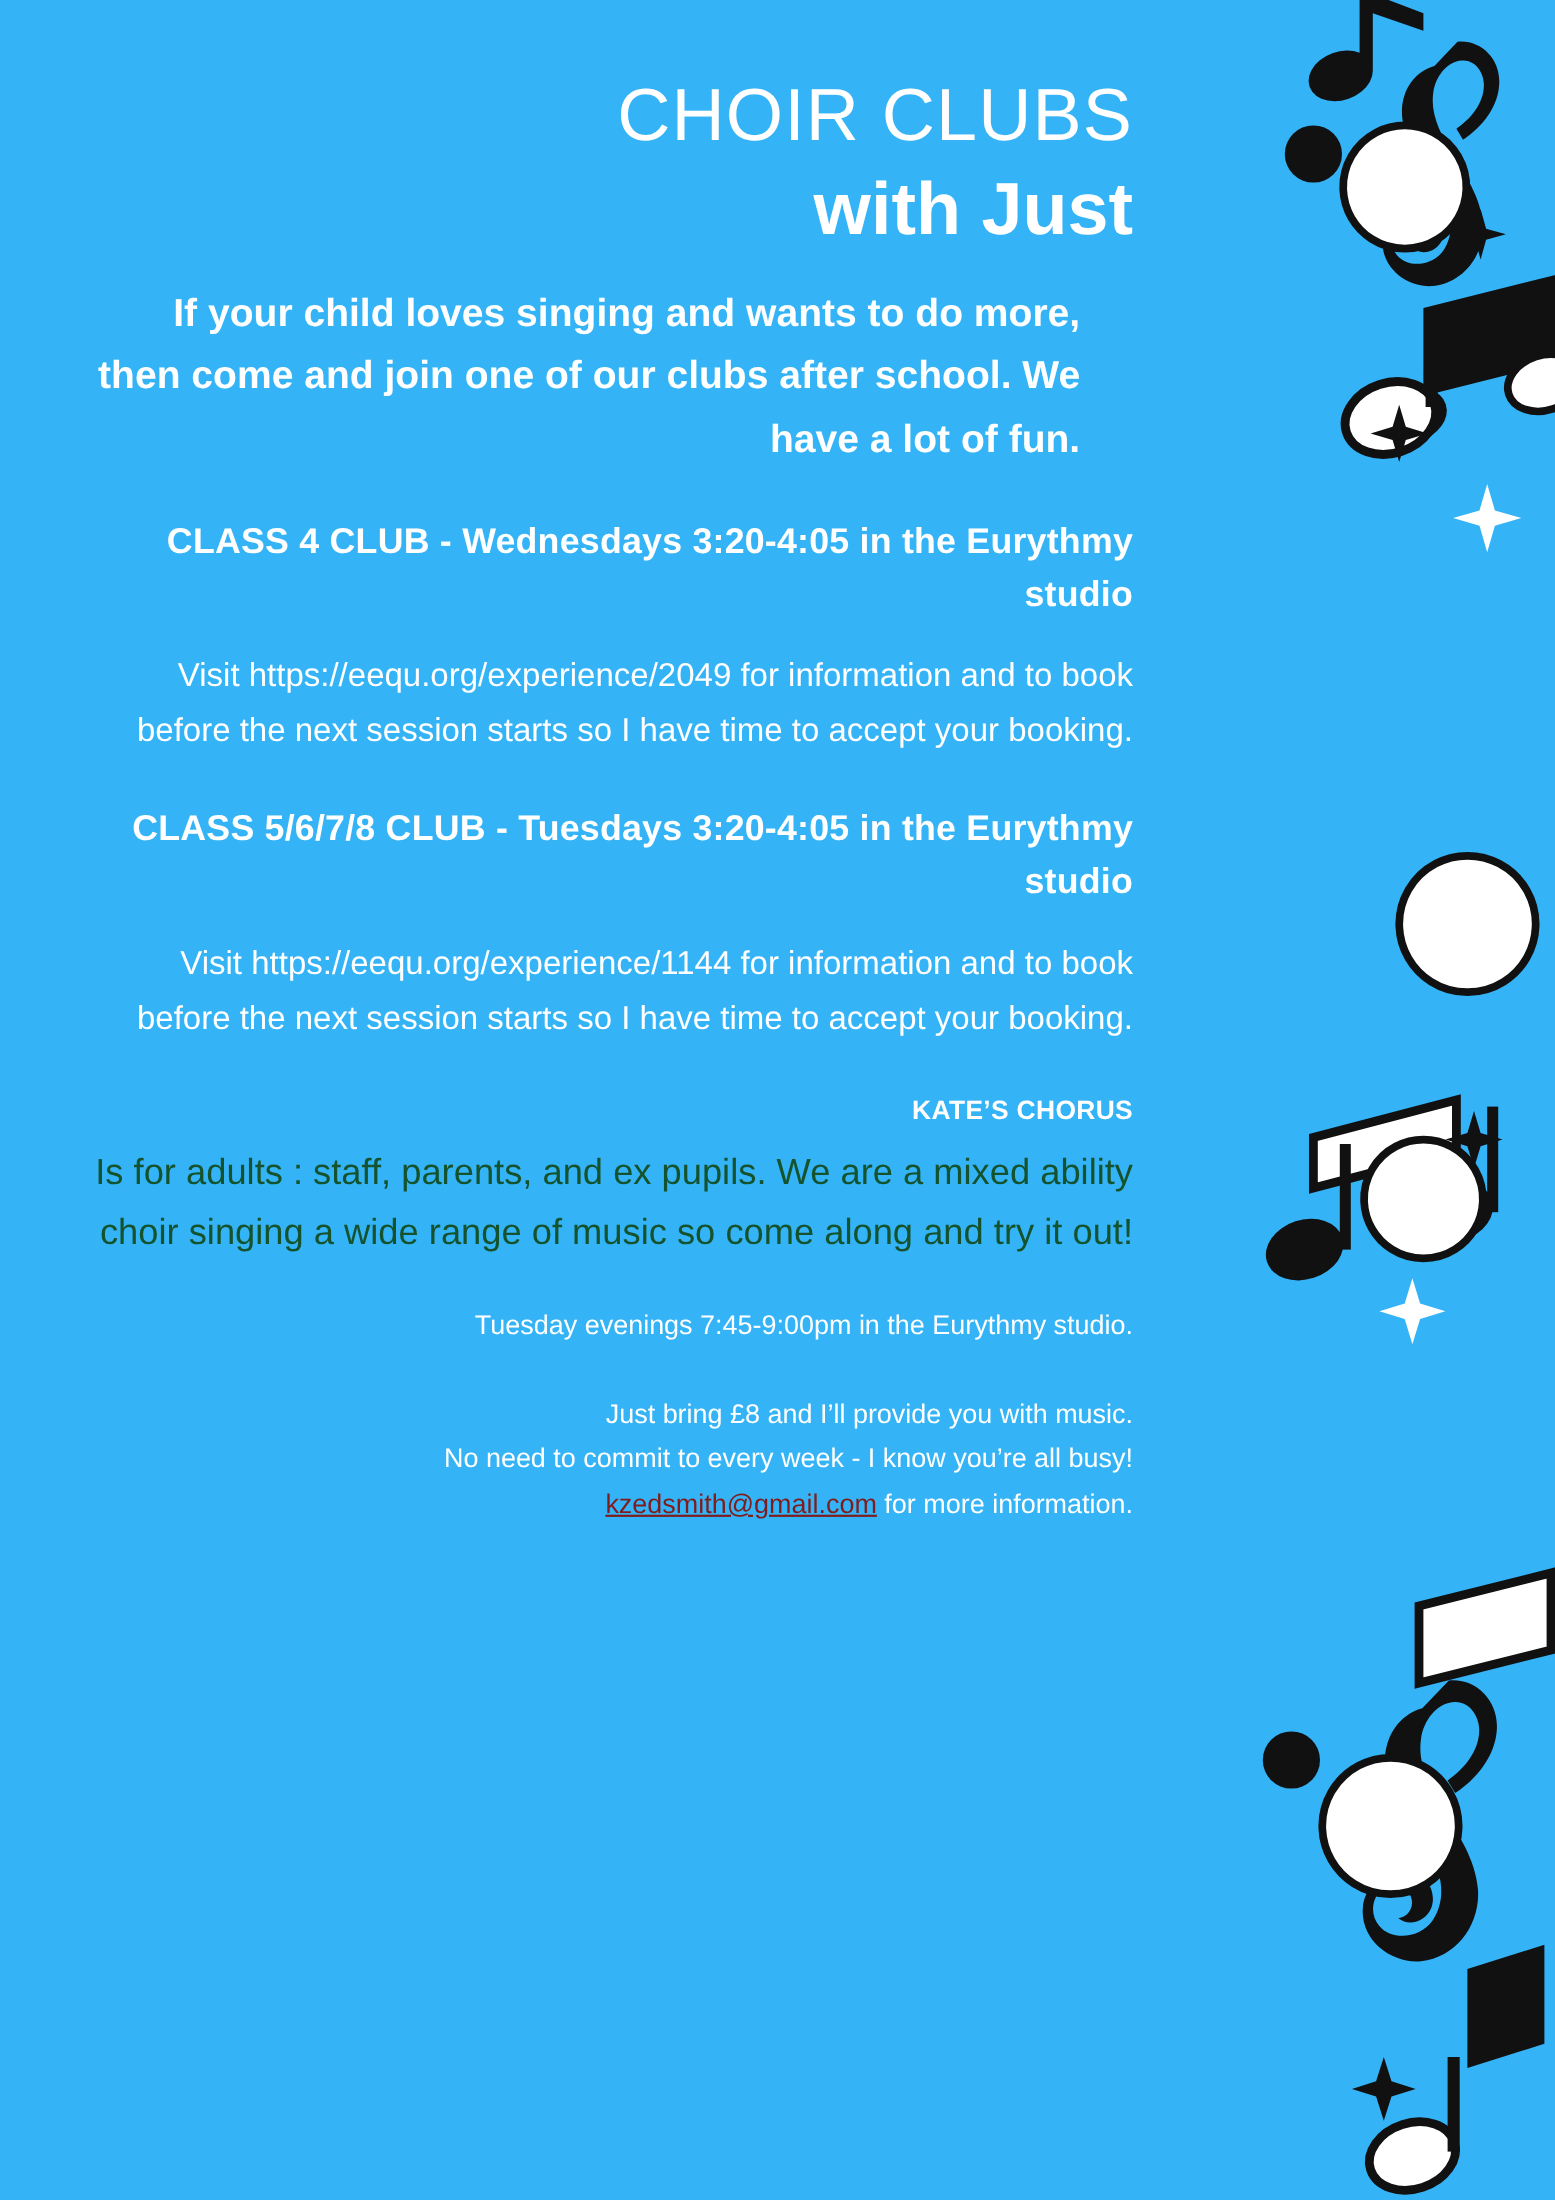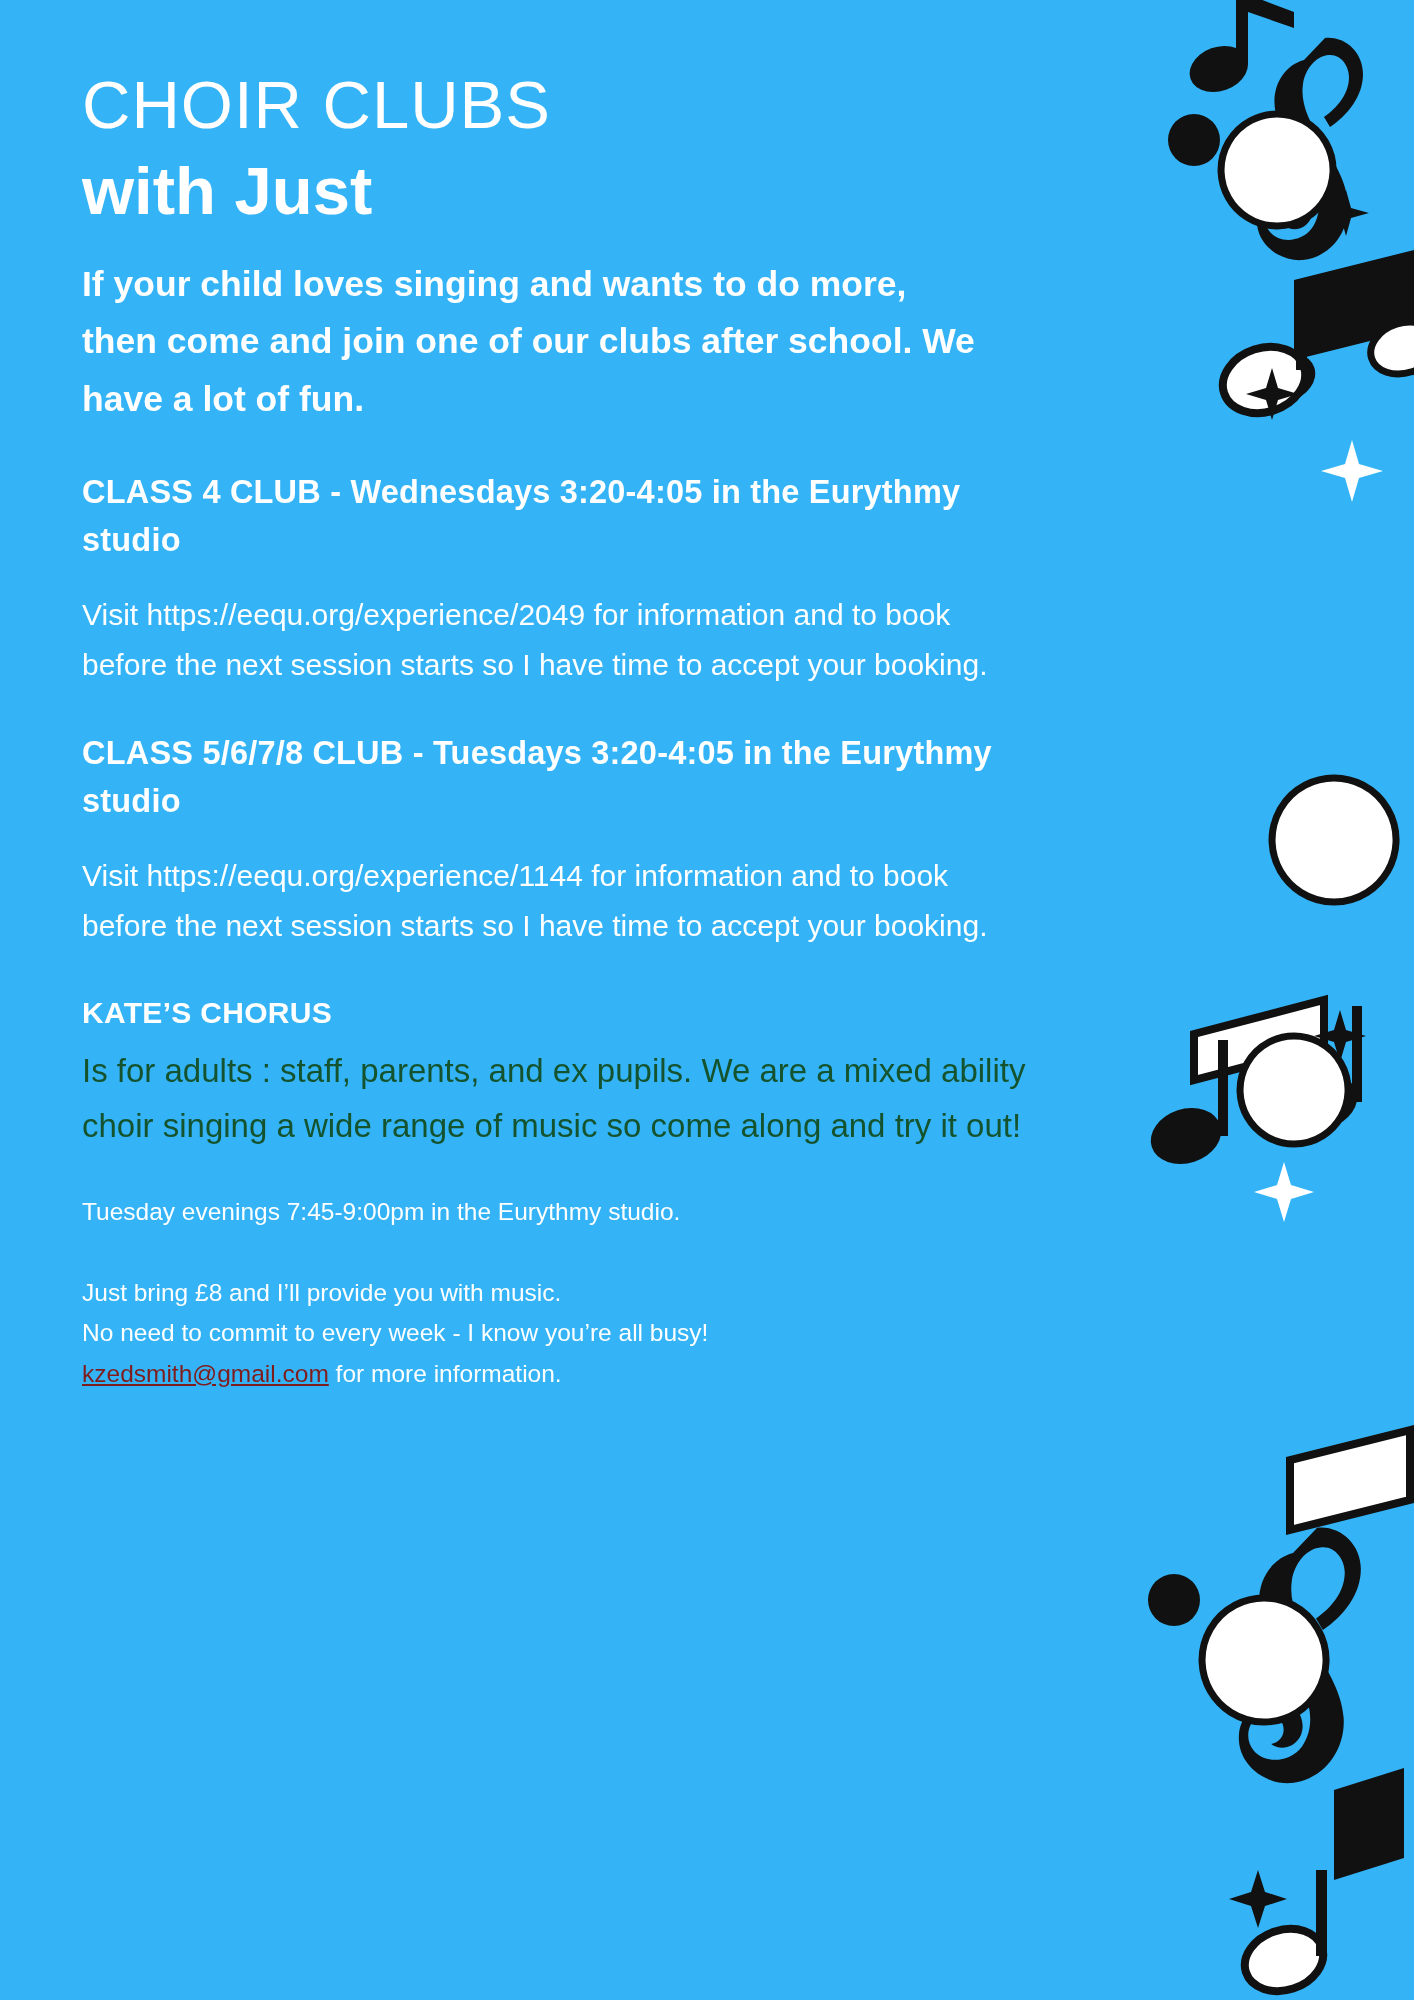--- a/index.html
+++ b/index.html
@@ -32,20 +32,21 @@
   .art-layer svg {
     display: block;
   }
   
   .content {
     position: relative;
     z-index: 5;
     padding: 62px 0 0 82px;
     width: 1030px;
     box-sizing: border-box;
+    text-align: right;
   }
   .title {
     color: #ffffff;
     font-size: 67px;
     line-height: 1.28;
     font-weight: 400;
     letter-spacing: 0.5px;
     margin: 0;
   }
   .title .line1 {
@@ -77,21 +78,21 @@
   .club-body {
     color: #ffffff;
     font-size: 30px;
     line-height: 1.65;
     font-weight: 400;
     margin: 26px 0 0 0;
     max-width: 1010px;
   }
   .chorus-heading {
     color: #ffffff;
-    font-size: 30px;
+    font-size: 24px;
     font-weight: 700;
     letter-spacing: 0.3px;
     margin: 46px 0 0 0;
   }
   .chorus-body {
     color: #14532d;
     font-size: 33px;
     line-height: 1.66;
     font-weight: 400;
     margin: 14px 0 0 0;

